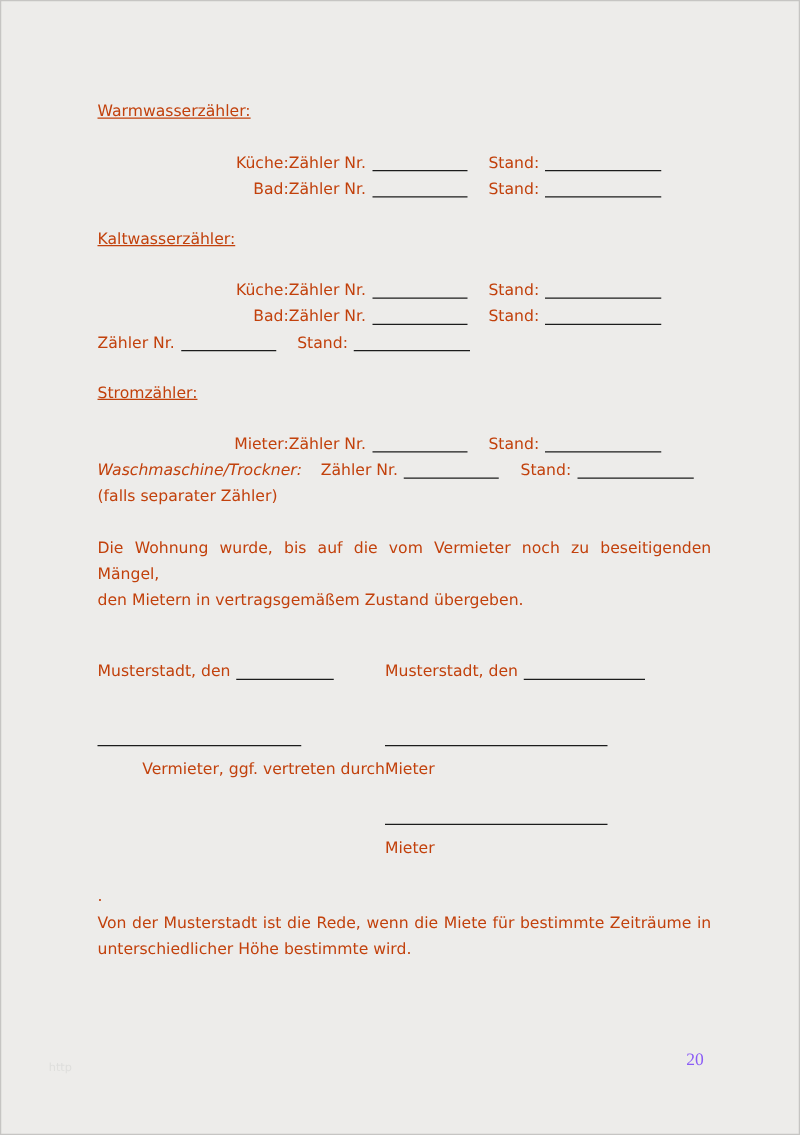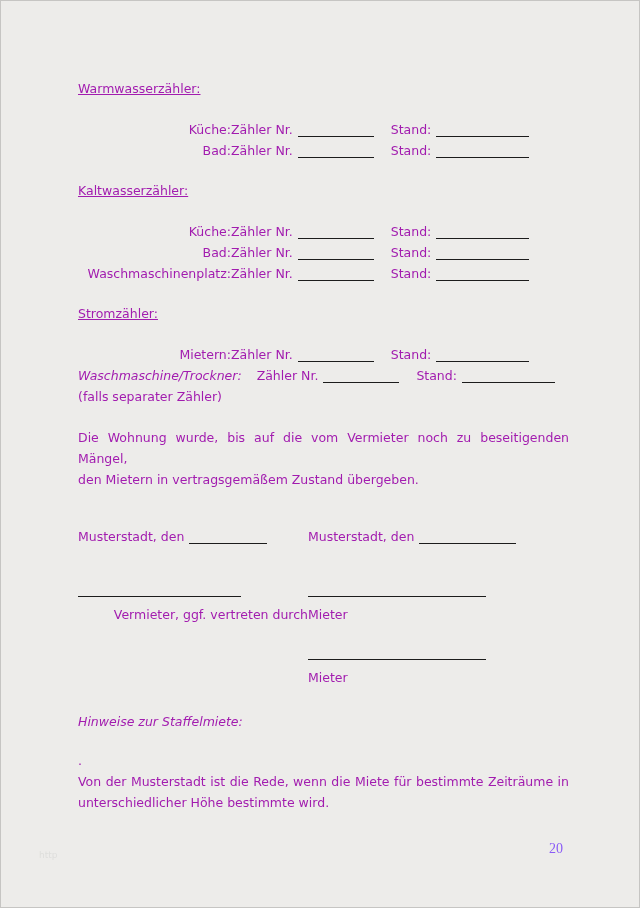--- a/index.html
+++ b/index.html
@@ -12,21 +12,21 @@
     position: relative;
     width: 640px; height: 908px;
     box-sizing: border-box;
     background: #edecea;
     border: 1px solid #c6c5c3;
     overflow: hidden;
   }
   .content {
     box-sizing: border-box;
     padding: 77px 48px 0 77px;
-    color: #a21caf;
+    color: #c2410c;
     font-size: 12.5px;
     line-height: 21px;
   }
   .section { margin-bottom: 19px; }
   .sec-heading {
     font-size: 12.5px;
     font-weight: normal;
     text-decoration: underline;
     margin: 0 0 20px 0;
     line-height: 21px;
@@ -106,30 +106,29 @@
         <span class="loc">Küche:</span>
         <span class="cell"><span>Zähler Nr.</span><span class="blank w-meter"></span></span>
         <span class="cell stand"><span>Stand:</span><span class="blank w-stand"></span></span>
       </div>
       <div class="row">
         <span class="loc">Bad:</span>
         <span class="cell"><span>Zähler Nr.</span><span class="blank w-meter"></span></span>
         <span class="cell stand"><span>Stand:</span><span class="blank w-stand"></span></span>
       </div>
       <div class="row">
-        <span class="loc">Waschmaschinenplatz:</span>
         <span class="cell"><span>Zähler Nr.</span><span class="blank w-meter"></span></span>
         <span class="cell stand"><span>Stand:</span><span class="blank w-stand"></span></span>
       </div>
     </div>
 
     <div class="section">
       <h3 class="sec-heading">Stromzähler:</h3>
       <div class="row">
-        <span class="loc">Mietern:</span>
+        <span class="loc">Mieter:</span>
         <span class="cell"><span>Zähler Nr.</span><span class="blank w-meter"></span></span>
         <span class="cell stand"><span>Stand:</span><span class="blank w-stand"></span></span>
       </div>
       <div class="row wide">
         <span class="loc">Waschmaschine/Trockner:</span>
         <span class="cell"><span>Zähler Nr.</span><span class="blank w-meter"></span></span>
         <span class="cell stand"><span>Stand:</span><span class="blank w-stand"></span></span>
       </div>
       <div class="row">
         <span>(falls separater Zähler)</span>
@@ -154,21 +153,20 @@
       <div class="sig-col">
         <div class="sig-line r"></div>
         <div>Mieter</div>
       </div>
     </div>
     <div class="sig2">
       <div class="sig-line r"></div>
       <div>Mieter</div>
     </div>
 
-    <h3 class="hint-heading">Hinweise zur Staffelmiete:</h3>
     <div class="dot-line">.</div>
     <div class="para" style="margin-top:0">
       <div class="jline">Von der Musterstadt ist die Rede, wenn die Miete für bestimmte Zeiträume in</div>
       <div>unterschiedlicher Höhe bestimmte wird.</div>
     </div>
 
   </div>
 
   <div class="page-number">20</div>
   <div class="watermark">http</div>

